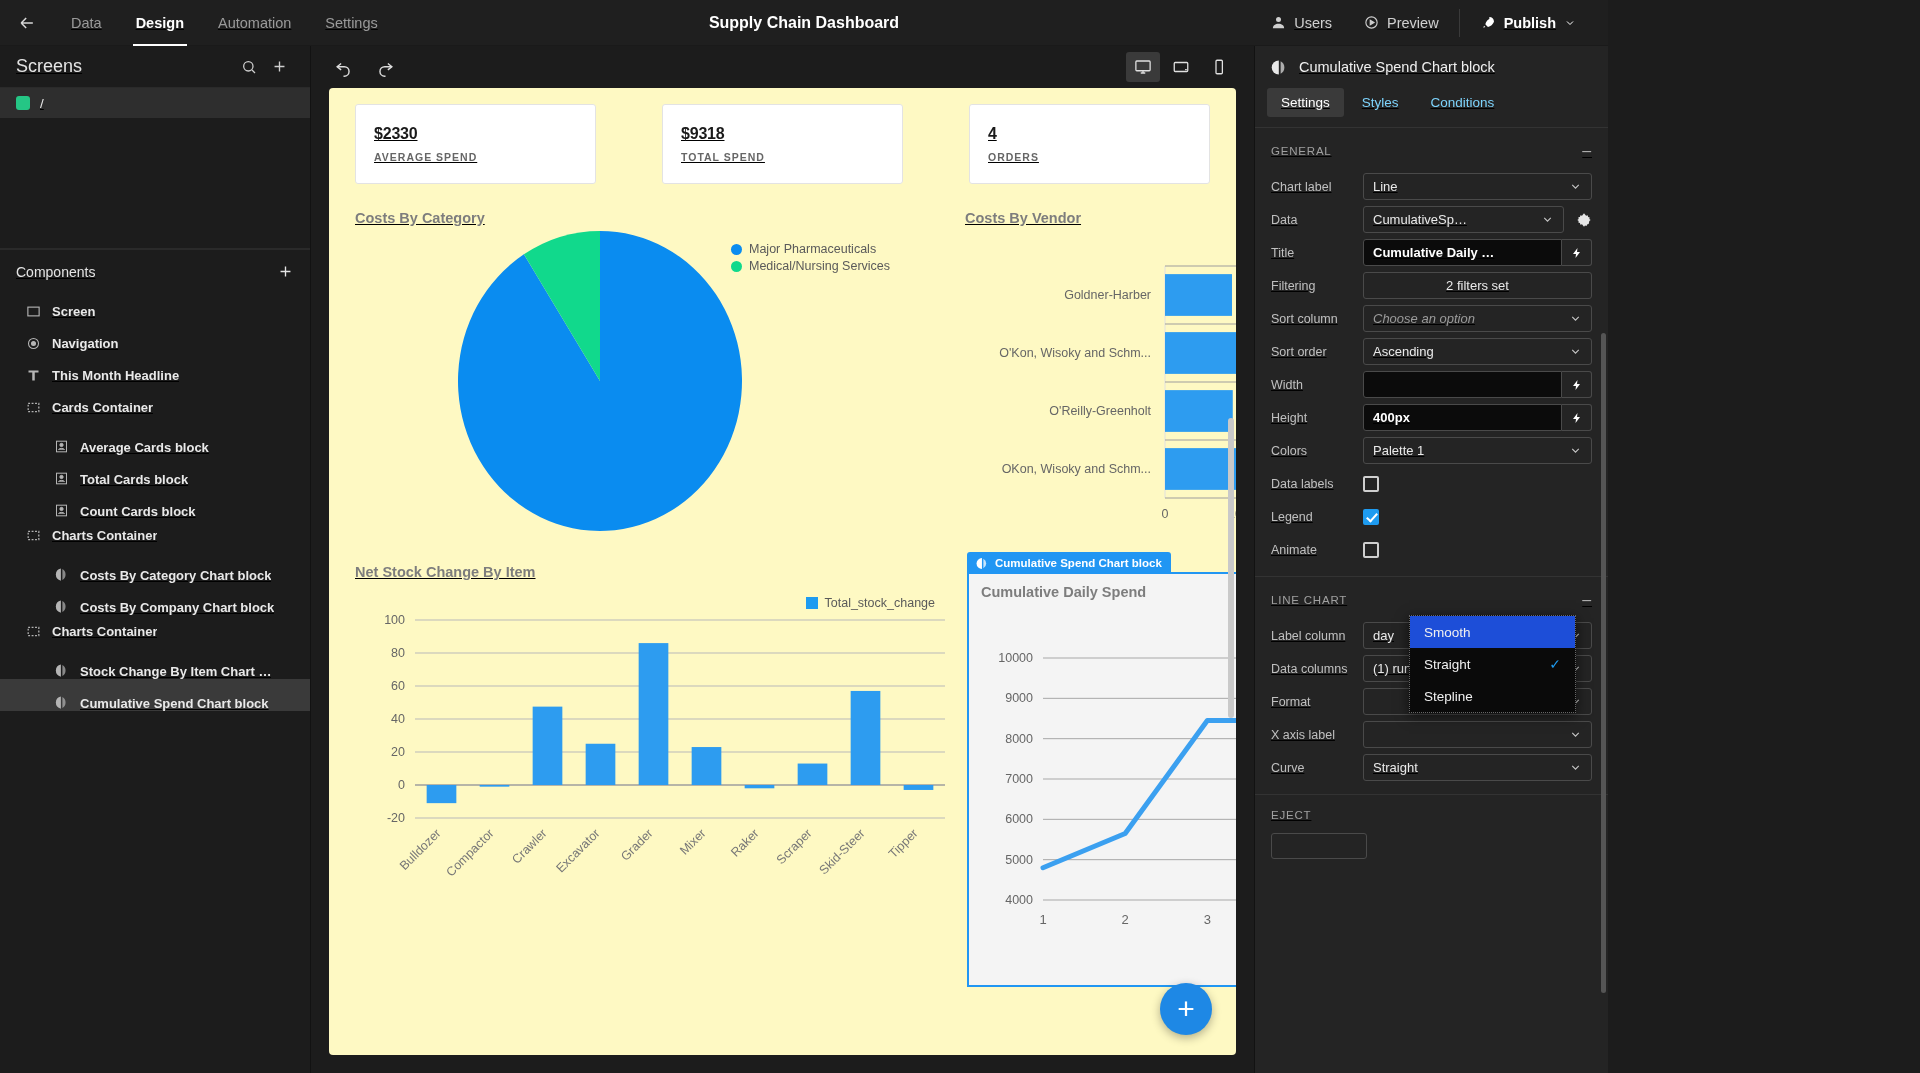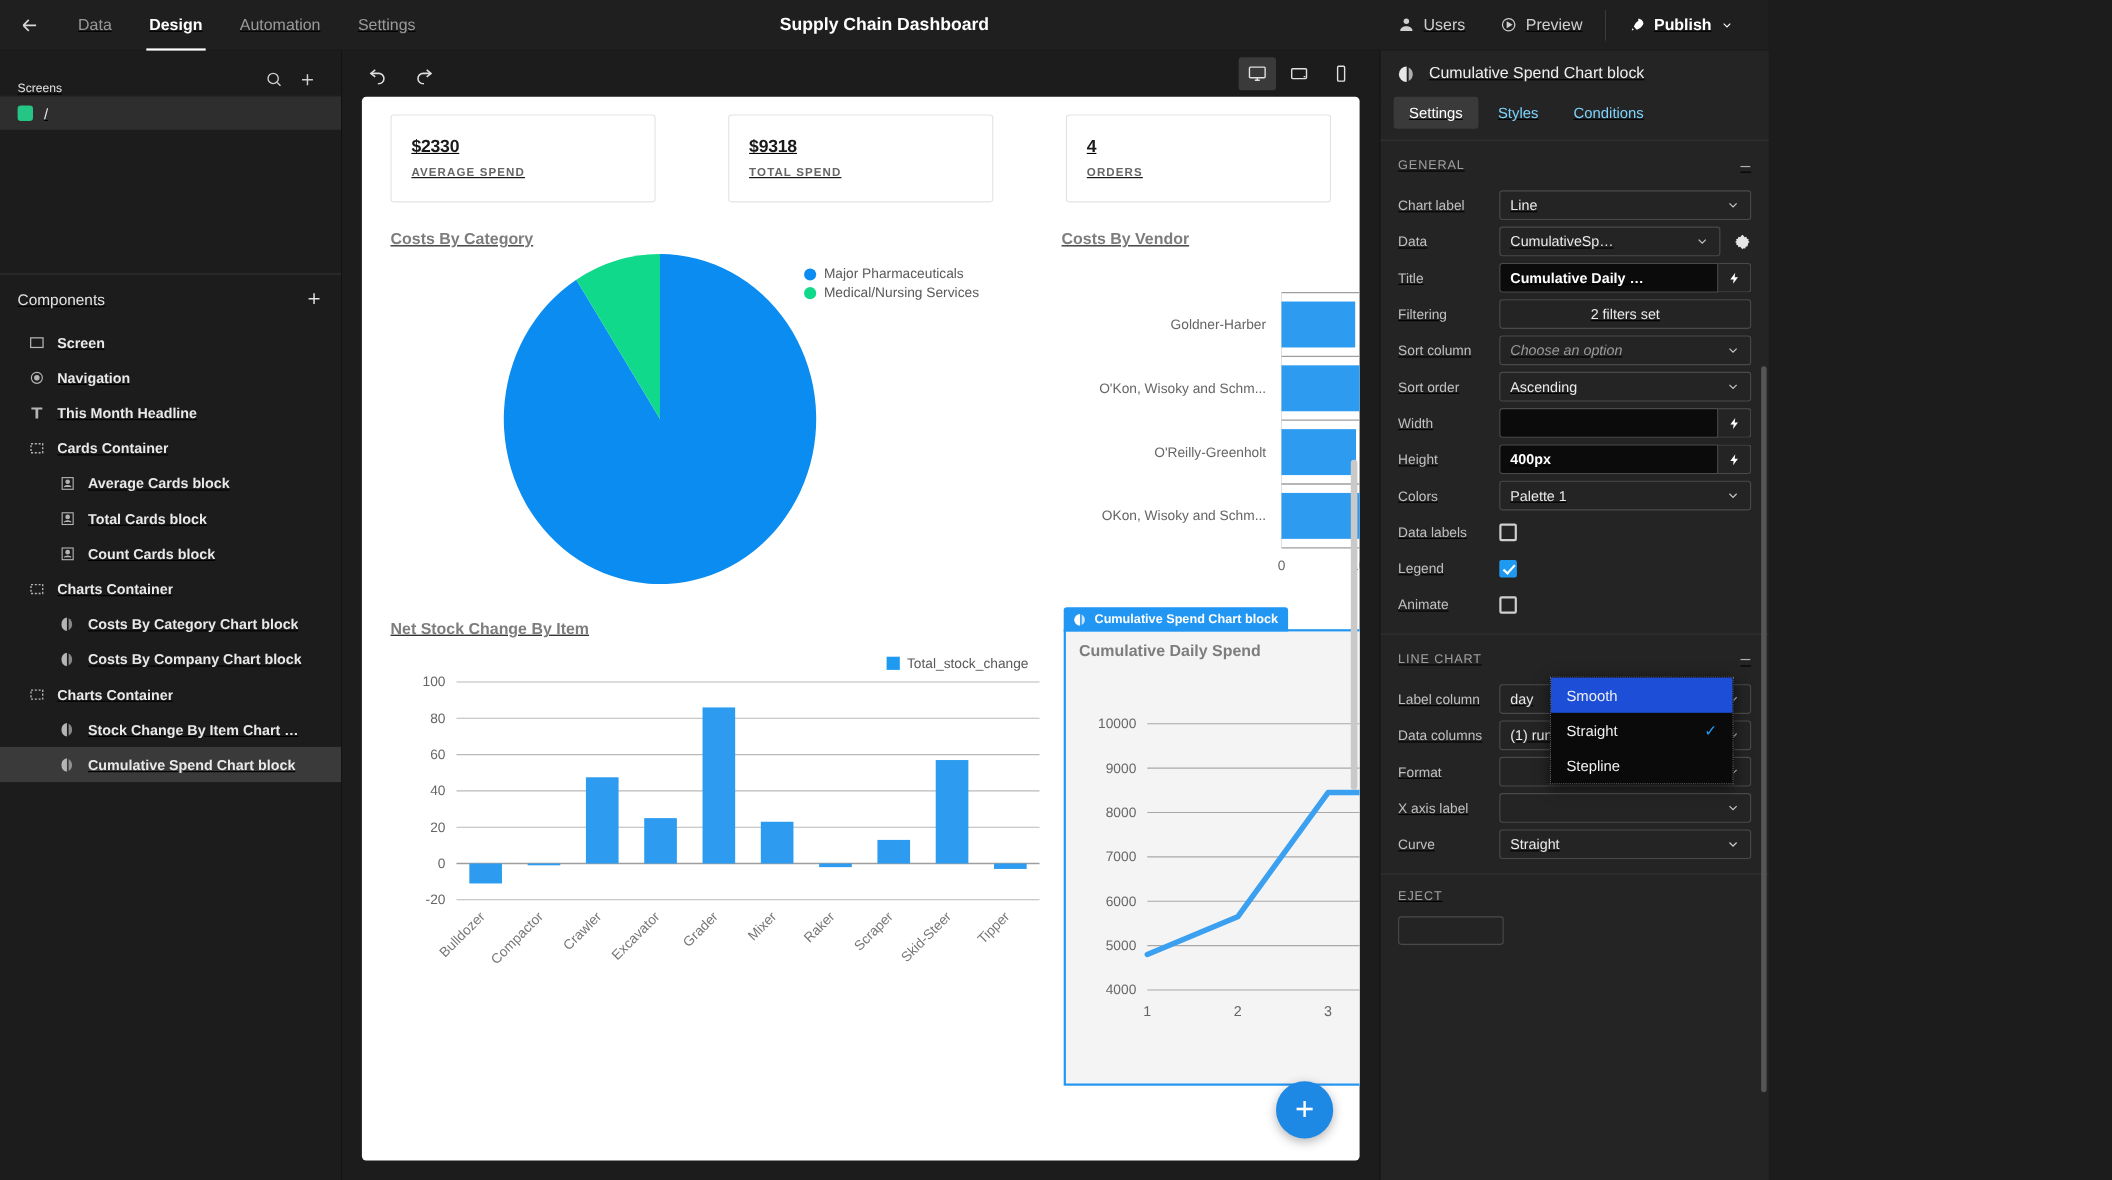--- a/index.html
+++ b/index.html
@@ -43,22 +43,22 @@
 
   
   .body { display: flex; flex: 1 1 auto; min-height: 0; }
 
   
   .left {
     width: 311px; flex: 0 0 311px; background: #1c1c1c; display: flex; flex-direction: column;
     border-right: 1px solid #121212;
   }
   .panel-head {
-    height: 42px; display: flex; align-items: flex-end; padding: 0 16px;
-    color: #e4e4e4; font-size: 11px; border-bottom: 1px solid #2a2a2a;
+    height: 42px; display: flex; align-items: center; padding: 0 16px;
+    color: #e4e4e4; font-size: 18px; border-bottom: 1px solid #2a2a2a;
   }
   .panel-head .ph-title { flex: 1 1 auto; }
   .panel-head .ph-icon { width: 30px; height: 30px; display: flex; align-items: center; justify-content: center; color: #cfcfcf; cursor: pointer; }
   .screens-list { border-bottom: 1px solid #2a2a2a; }
   .screen-row {
     height: 30px; display: flex; align-items: center; gap: 10px; padding: 0 16px;
     background: #2e2e2e; color: #e8e8e8; font-size: 13.5px; cursor: pointer;
   }
   .screen-dot { width: 14px; height: 14px; border-radius: 3px; background: #25c685; }
   .screens-spacer { height: 130px; }
@@ -69,37 +69,37 @@
   }
   .comp-head .ch-title { flex: 1 1 auto; }
   .tree { padding-top: 2px; }
   .tree-row {
     height: 32px; display: flex; align-items: center; gap: 10px; font-size: 13px;
     color: #e9e9e9; font-weight: bold; cursor: pointer; padding-right: 10px;
   }
   .tree-row.selected { background: #3a3a3a; }
   .tree-row .ticon { width: 18px; height: 18px; flex: 0 0 18px; display: flex; align-items: center; justify-content: center; color: #b5b5b5; }
   .tree-row.depth0 { padding-left: 24px; }
-  .tree-row.depth1 { padding-left: 52px; }
+  .tree-row.depth1 { padding-left: 52px; align-items: flex-end; }
   .tree-row .tlabel { white-space: nowrap; overflow: hidden; text-overflow: ellipsis; }
 
   
   .center { flex: 1 1 auto; display: flex; flex-direction: column; min-width: 0; background: #1c1c1c; }
   .canvas-toolbar {
     height: 42px; display: flex; align-items: center; padding: 0 18px; gap: 14px;
     background: #1c1c1c;
   }
   .tb-icon { width: 28px; height: 28px; display: flex; align-items: center; justify-content: center; color: #dcdcdc; cursor: pointer; }
   .tb-right { margin-left: auto; display: flex; align-items: center; gap: 4px; }
   .dev-btn { width: 34px; height: 30px; display: flex; align-items: center; justify-content: center; color: #e0e0e0; border-radius: 3px; cursor: pointer; }
   .dev-btn.active { background: #3a3a3a; }
 
   .canvas-wrap { flex: 1 1 auto; padding: 0 18px 18px 18px; min-height: 0; }
   .canvas {
-    background: #ffffff; height: 100%; border-radius: 4px; overflow: hidden;
+    background: #fef9c3; height: 100%; border-radius: 4px; overflow: hidden;
     position: relative; padding: 16px 26px 0 26px;
   }
 
   .cards-row { display: flex; gap: 0; justify-content: space-between; }
   .kpi-card {
     background: #ffffff; border: 1px solid #e3e3e3; border-radius: 3px;
     width: 241px; height: 80px; padding: 16px 18px; display: flex; flex-direction: column; justify-content: center;
   }
   .kpi-value { font-size: 16px; font-weight: bold; color: #1a1a1a; letter-spacing: -0.2px; }
   .kpi-label { font-size: 10.5px; color: #666; letter-spacing: 1px; margin-top: 8px; font-weight: bold; }

